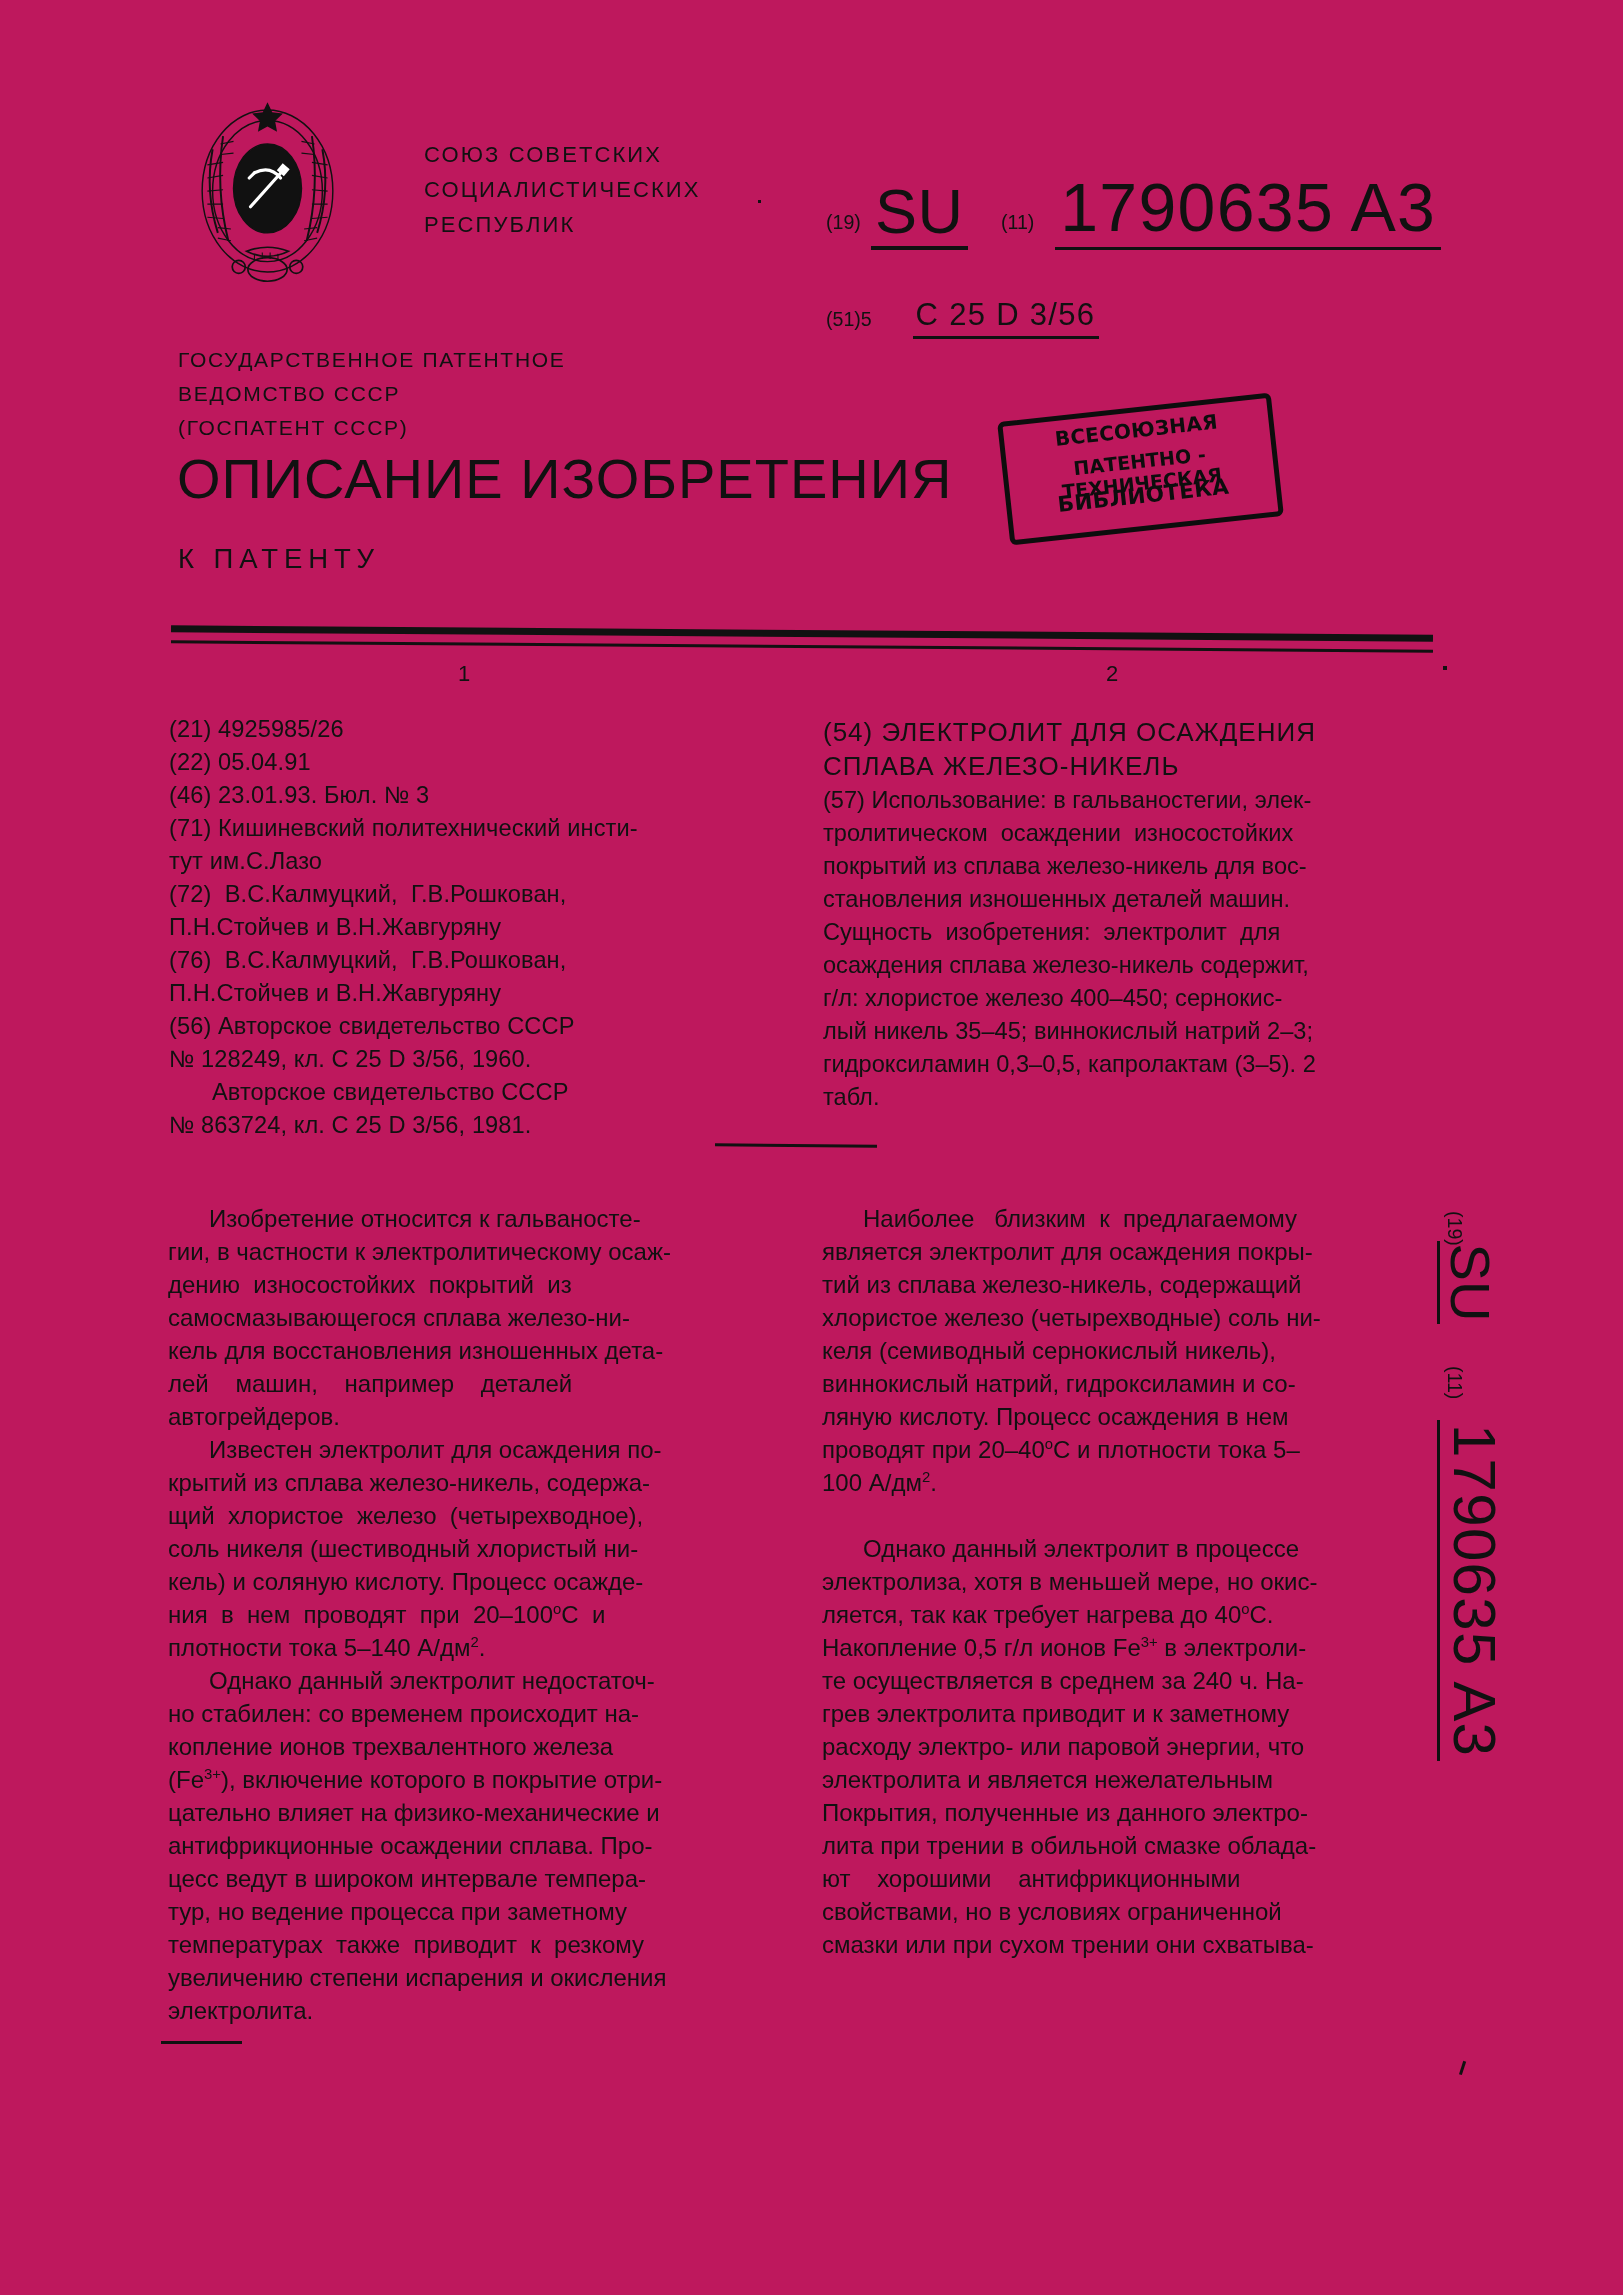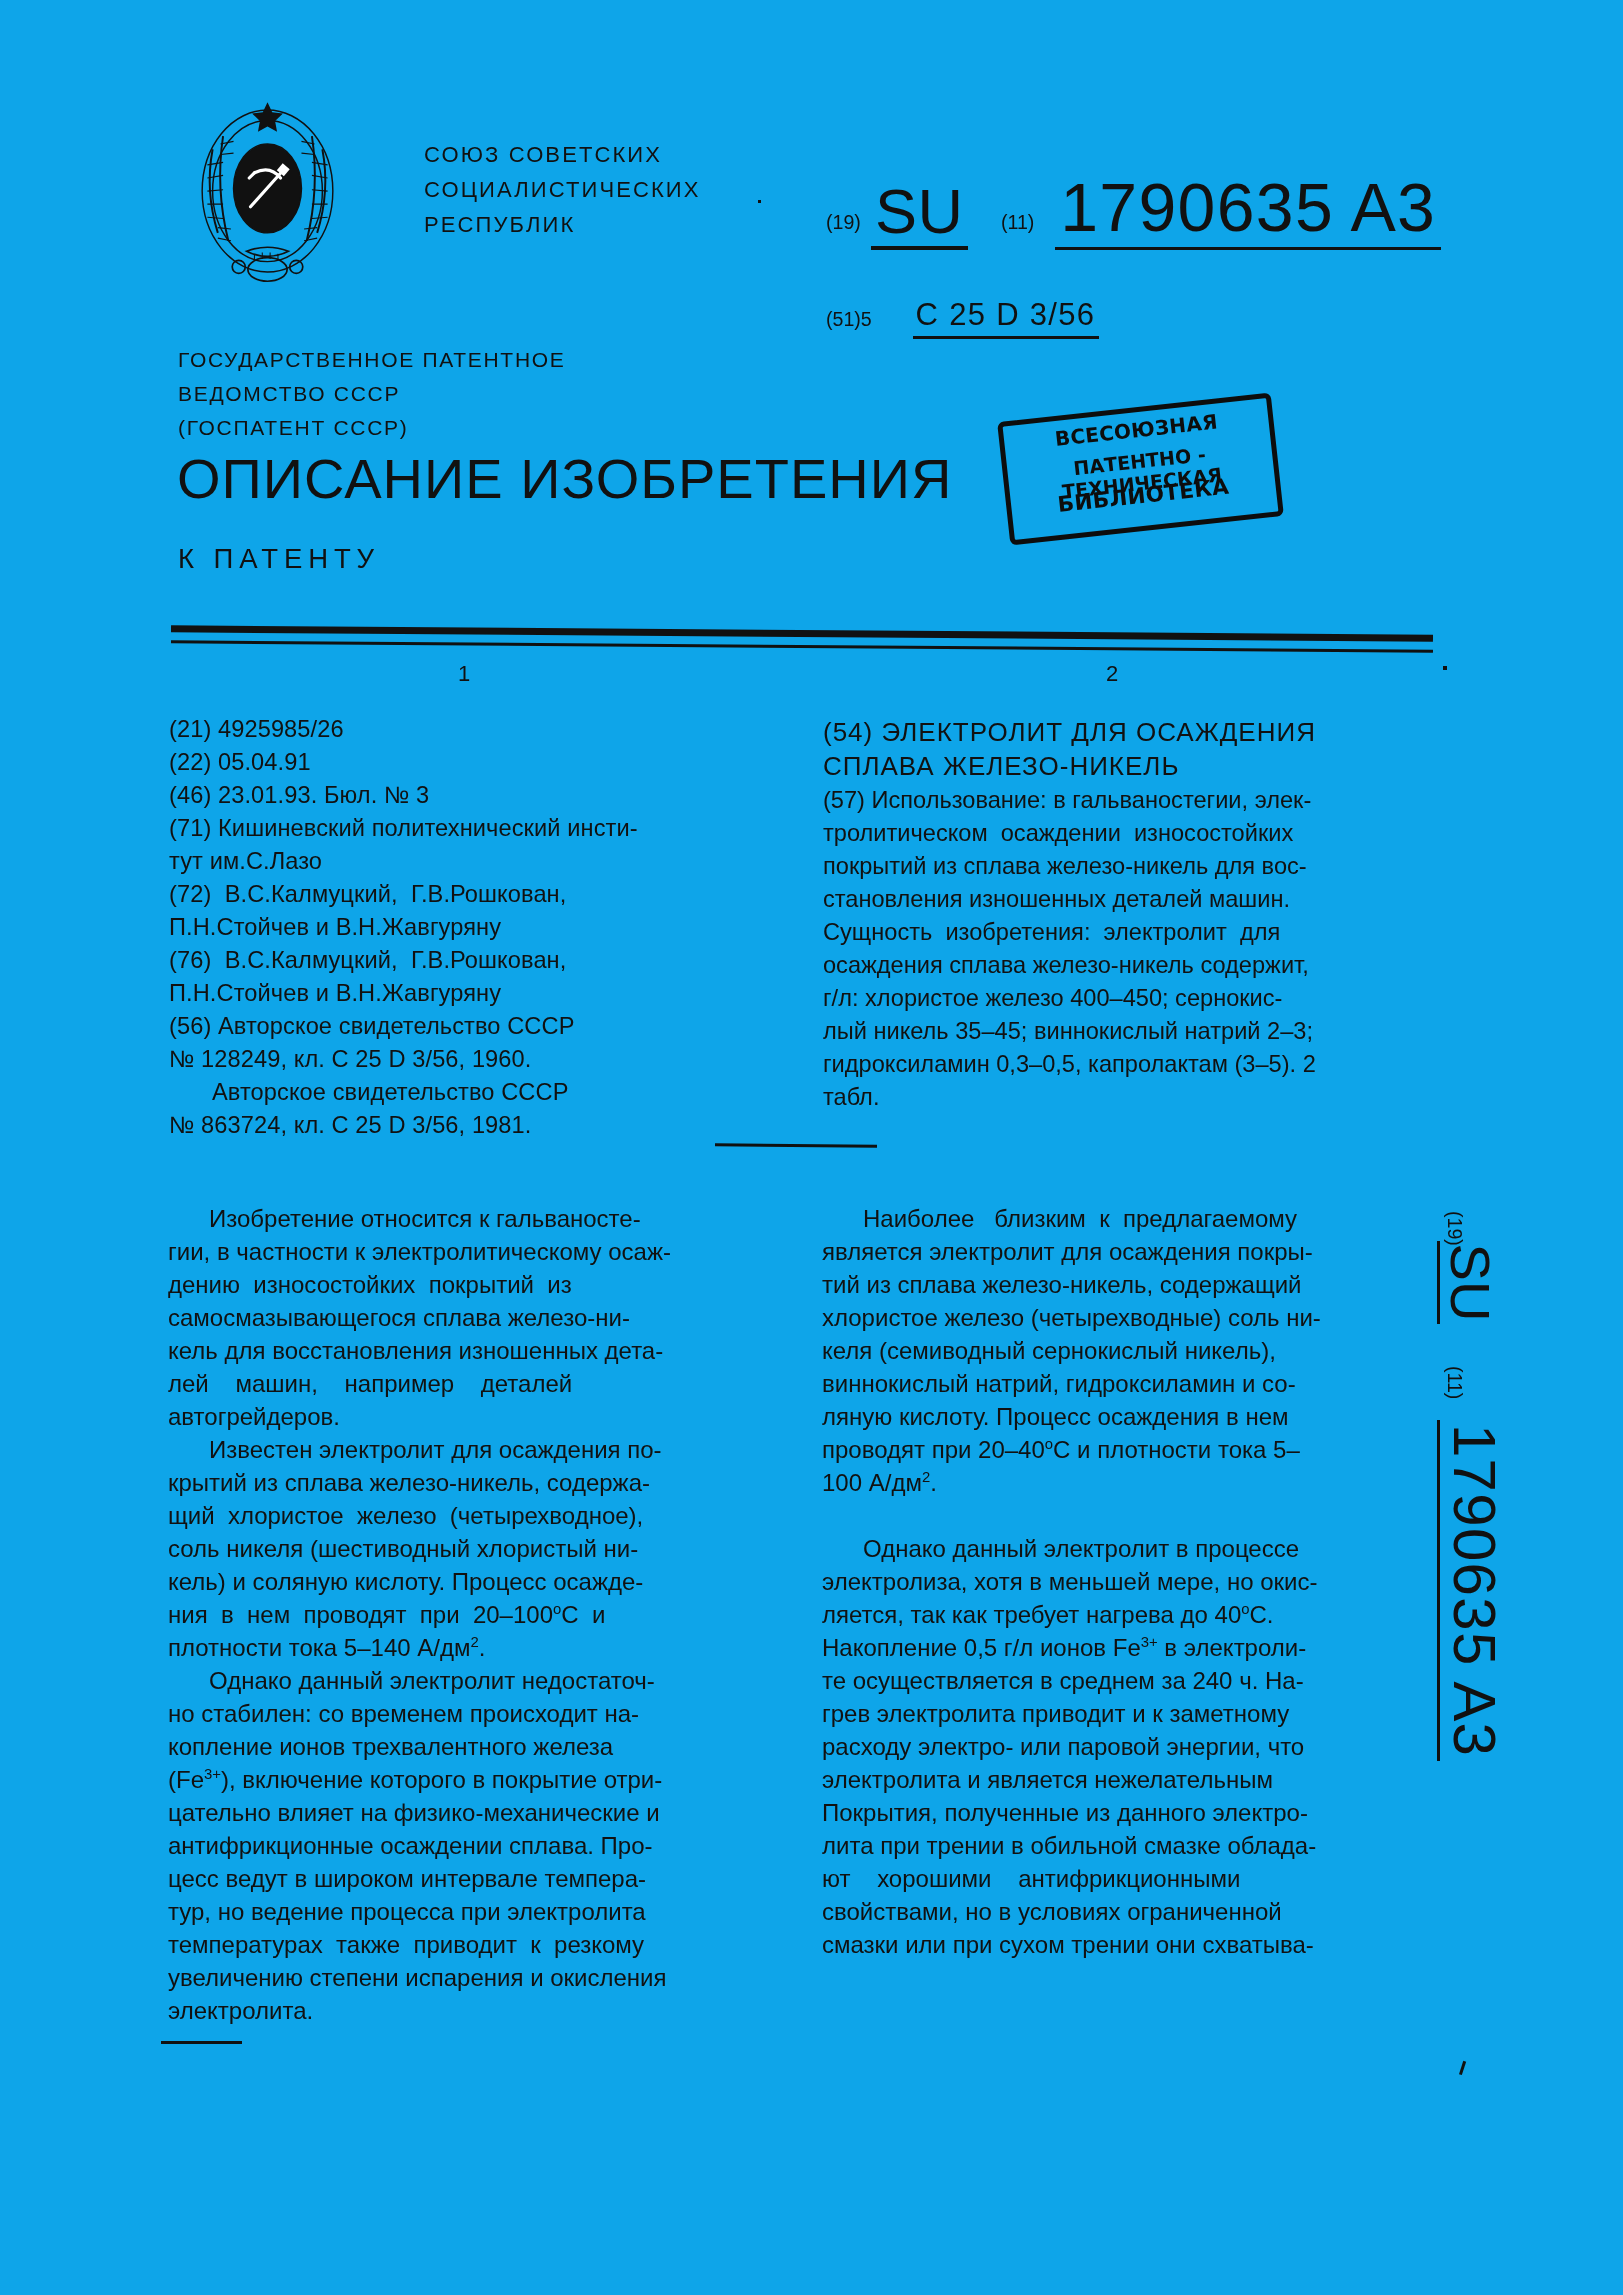--- a/index.html
+++ b/index.html
@@ -5,21 +5,21 @@
 <style>
   html, body {
     margin: 0;
     padding: 0;
     background: #ffffff;
   }
   .page {
     position: relative;
     width: 1623px;
     height: 2295px;
-    background: #0ea5e9;
+    background: #be185d;
     font-family: "Liberation Sans", "DejaVu Sans", sans-serif;
     color: #111111;
     overflow: hidden;
   }
 
   
   .header {
     position: absolute;
     left: 0; top: 0;
     width: 1623px;
@@ -403,21 +403,21 @@
       <div class="ln">кель) и соляную кислоту. Процесс осажде-</div>
       <div class="ln">ния  в  нем  проводят  при  20–100<sup>о</sup>С  и</div>
       <div class="ln">плотности тока 5–140 А/дм<sup>2</sup>.</div>
       <div class="ln ind">Однако данный электролит недостаточ-</div>
       <div class="ln">но стабилен: со временем происходит на-</div>
       <div class="ln">копление ионов трехвалентного железа</div>
       <div class="ln">(Fe<sup>3+</sup>), включение которого в покрытие отри-</div>
       <div class="ln">цательно влияет на физико-механические и</div>
       <div class="ln">антифрикционные осаждении сплава. Про-</div>
       <div class="ln">цесс ведут в широком интервале темпера-</div>
-      <div class="ln">тур, но ведение процесса при электролита</div>
+      <div class="ln">тур, но ведение процесса при заметному</div>
       <div class="ln">температурах  также  приводит  к  резкому</div>
       <div class="ln">увеличению степени испарения и окисления</div>
       <div class="ln">электролита.</div>
     </div>
   <div class="body-col right" id="body-right">
       <div class="ln ind">Наиболее   близким  к  предлагаемому</div>
       <div class="ln">является электролит для осаждения покры-</div>
       <div class="ln">тий из сплава железо-никель, содержащий</div>
       <div class="ln">хлористое железо (четырехводные) соль ни-</div>
       <div class="ln">келя (семиводный сернокислый никель),</div>

